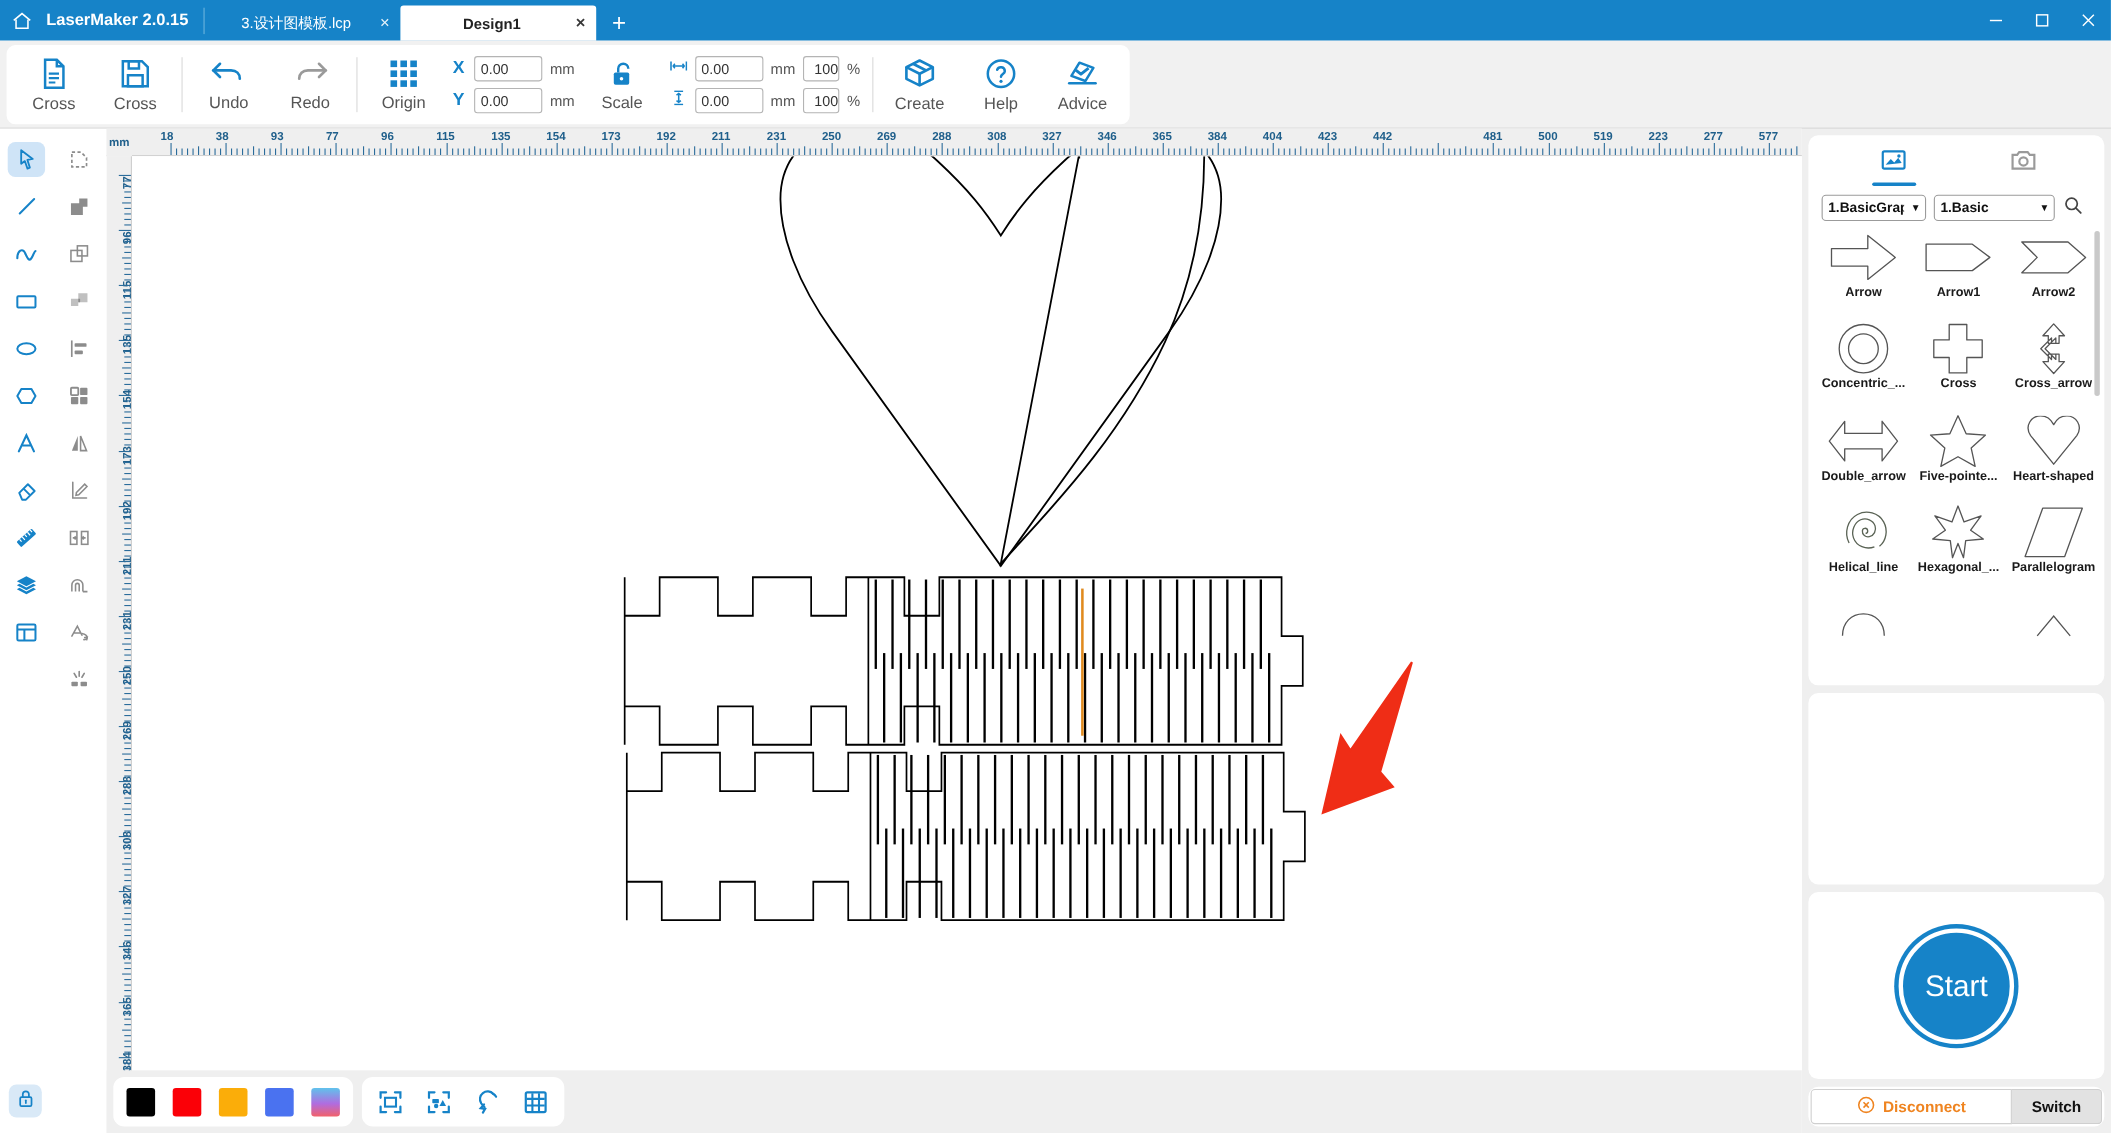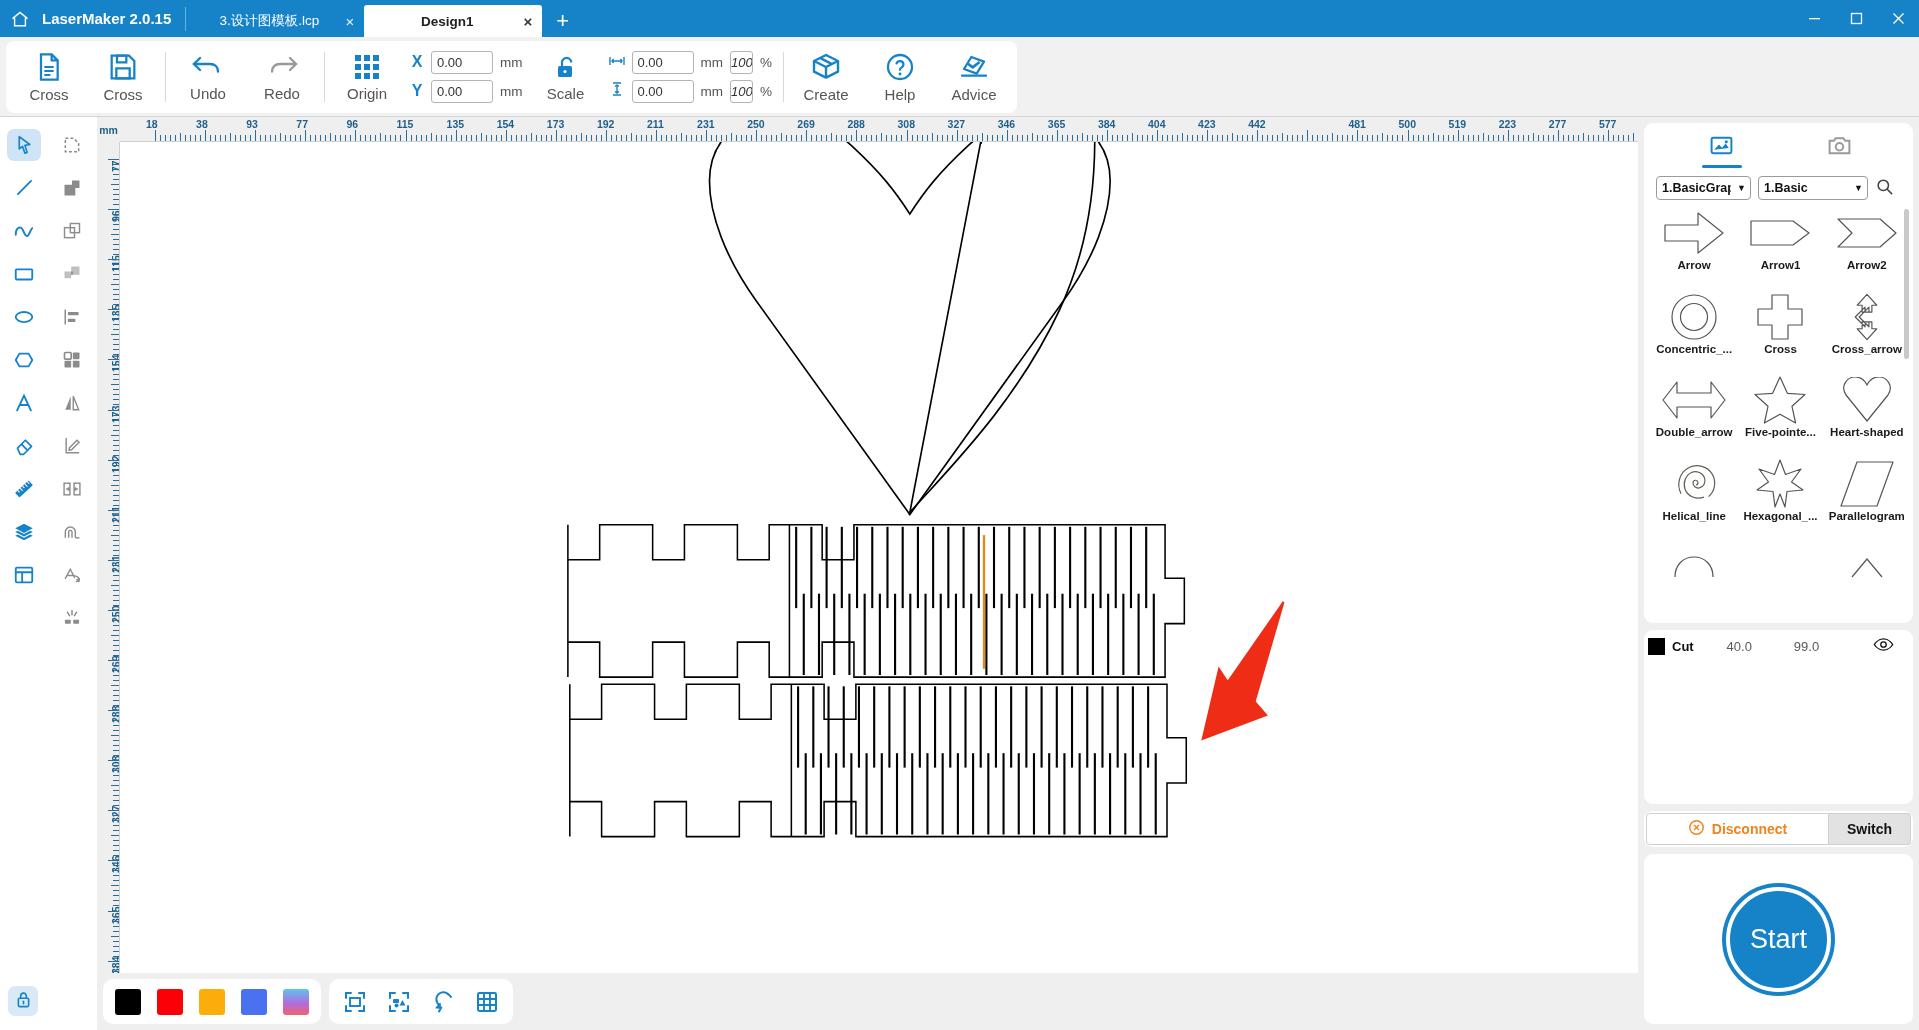--- a/index.html
+++ b/index.html
@@ -60,21 +60,21 @@
   .rsep { width: 1px; height: 50px; background: #d9d9d9; margin: 0 5px; }
   .coordbox { display: flex; flex-direction: column; gap: 6px; padding: 0 6px; }
   .crow { display: flex; align-items: center; gap: 7px; }
   .crow .ax { color: #1683c8; font-weight: bold; font-size: 16px; width: 14px;
               text-align: center; }
   .num-in {
     width: 62px; height: 23px; border: 1px solid #b4b4b4; border-radius: 3px;
     font-size: 13px; padding: 0 5px; color: #333; background: #fff;
     font-family: "Liberation Sans", sans-serif;
   }
-  .num-in.sm { width: 23px; text-align: right; padding: 0; font-style: italic; }
+  .num-in.sm { width: 33px; text-align: right; padding: 0; }
   .unit { font-size: 13.5px; color: #555; }
 
   
   #main { display: flex; height: 913px; background: #ffffff; }
 
   
   #toolrail {
     width: 97px; background: #ffffff; padding-top: 6px; position: relative;
     flex: none;
   }
@@ -1502,48 +1502,32 @@
                 <path d="M10 22 25 4l15 18"></path>
               </svg>
           </span>
         </div>
 
         <div class="scrollbar-v"></div>
       </div>
     </div>
 
     <div class="rp-card" id="methodcard">
-      <div class="mrow">
-        <div class="mname">
-          <span class="mswatch"></span>
-          <span>Cut</span>
-        </div>
-        <div style="padding-left:12px">40.0</div>
-        <div style="padding-left:12px">99.0</div>
-        <div style="padding-left:24px">
-          <span>
-            <svg width="21" height="15" viewBox="0 0 24 16" fill="none" stroke="#111" stroke-width="1.5">
-              <path d="M1.5 8S5.5 1.5 12 1.5 22.5 8 22.5 8 18.5 14.5 12 14.5 1.5 8 1.5 8z"></path>
-              <circle cx="12" cy="8" r="3.1"></circle>
-            </svg>
-          </span>
-        </div>
-      </div>
+    </div>
+
+    <div class="rp-card" id="startcard">
+      <div class="startbtn">Start</div>
     </div>
 
     <div class="rp-card" id="connbar">
       <div class="disc">
         <span>
           <svg width="17" height="17" viewBox="0 0 24 24" fill="none" stroke="#ef8420" stroke-width="2">
             <circle cx="12" cy="12" r="9.5"></circle>
               <path d="M8.6 8.6l6.8 6.8M15.4 8.6l-6.8 6.8"></path>
           </svg>
         </span>
         <span>Disconnect</span>
       </div>
       <div class="switch">Switch</div>
     </div>
-
-    <div class="rp-card" id="startcard">
-      <div class="startbtn">Start</div>
-    </div>
   </div>
 </div>
 
 </body></html>

